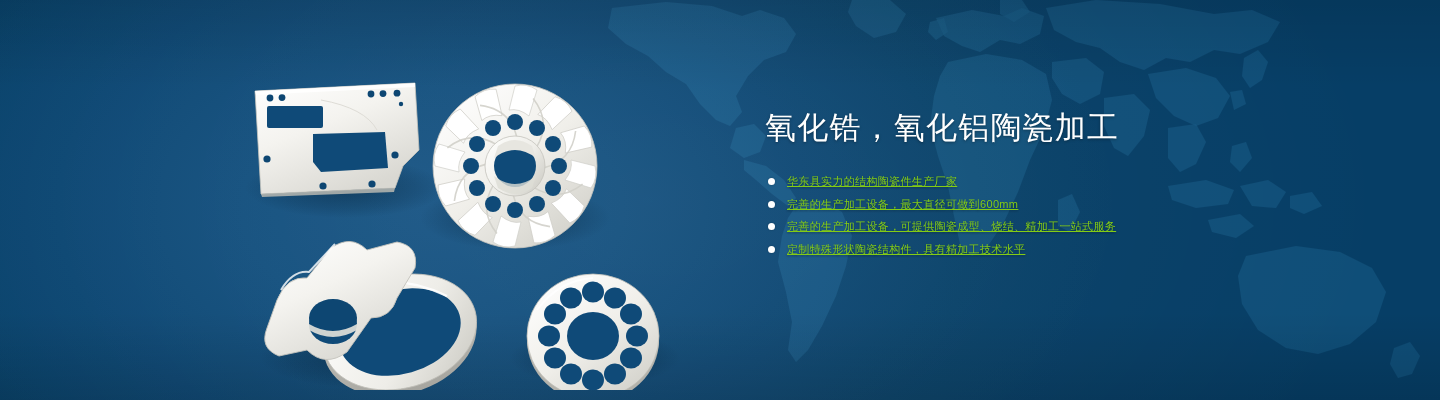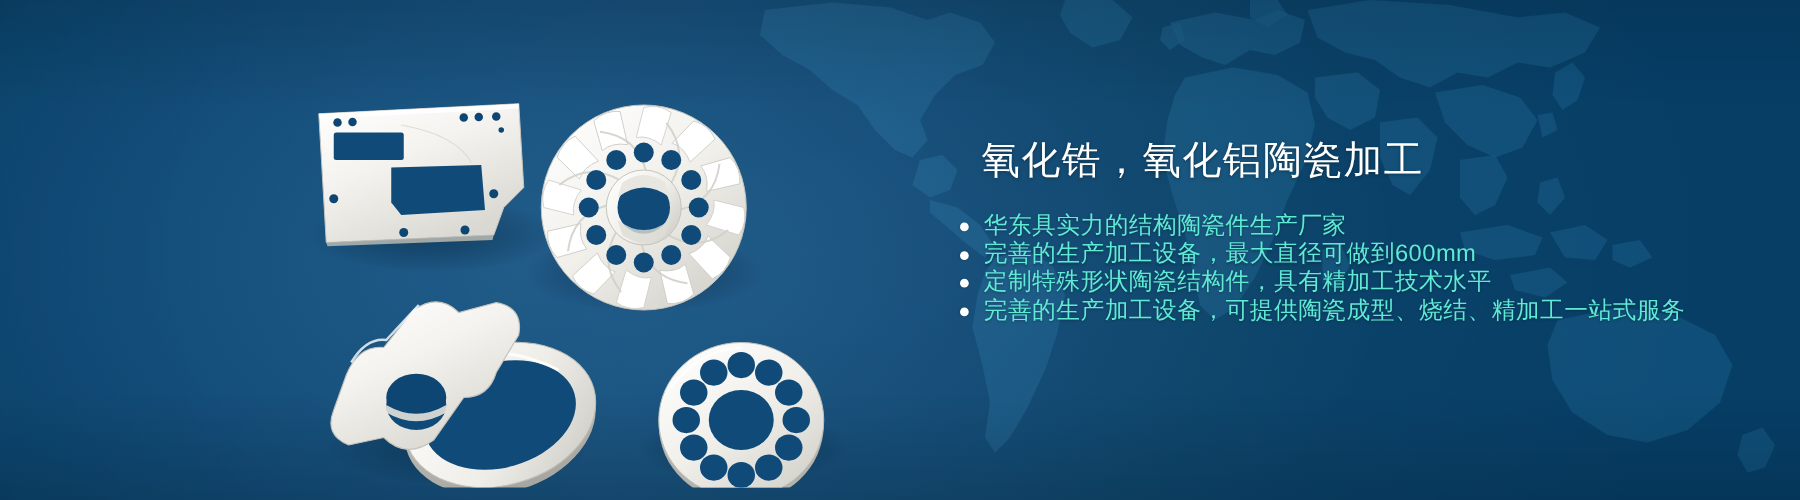--- a/index.html
+++ b/index.html
@@ -55,35 +55,35 @@
     width:560px;
   }
   .headline {
     color:#ffffff;
     font-size:31px;
     line-height:36px;
     letter-spacing:1.2px;
     font-weight:400;
     text-shadow:0 1px 3px rgba(0,0,0,0.35);
     white-space:nowrap;
-    margin-left:20px;
   }
   .bullets {
     margin-top:24px;
     list-style:none;
   }
   .bullet {
     position:relative;
     padding-left:22px;
-    color:#5eead4;
-    font-size:19px;
+    color:#84cc16;
+    font-size:11px;
     line-height:22.5px;
     letter-spacing:0.35px;
     white-space:nowrap;
     text-shadow:0 1px 2px rgba(0,0,0,0.3);
+    text-decoration:underline;
   }
   .dot {
     position:absolute;
     left:3px; top:8px;
     width:7px; height:7px;
     border-radius:50%;
     background:#ffffff;
     box-shadow:0 0 2px rgba(0,0,0,0.25);
   }
 </style>
@@ -310,22 +310,22 @@
       <li class="bullet">
         <span class="dot"></span>
         <span>华东具实力的结构陶瓷件生产厂家</span>
       </li>
       <li class="bullet">
         <span class="dot"></span>
         <span>完善的生产加工设备，最大直径可做到600mm</span>
       </li>
       <li class="bullet">
         <span class="dot"></span>
-        <span>定制特殊形状陶瓷结构件，具有精加工技术水平</span>
+        <span>完善的生产加工设备，可提供陶瓷成型、烧结、精加工一站式服务</span>
       </li>
       <li class="bullet">
         <span class="dot"></span>
-        <span>完善的生产加工设备，可提供陶瓷成型、烧结、精加工一站式服务</span>
+        <span>定制特殊形状陶瓷结构件，具有精加工技术水平</span>
       </li>
     </ul>
   </div>
 
 </div>
 
 </body></html>

